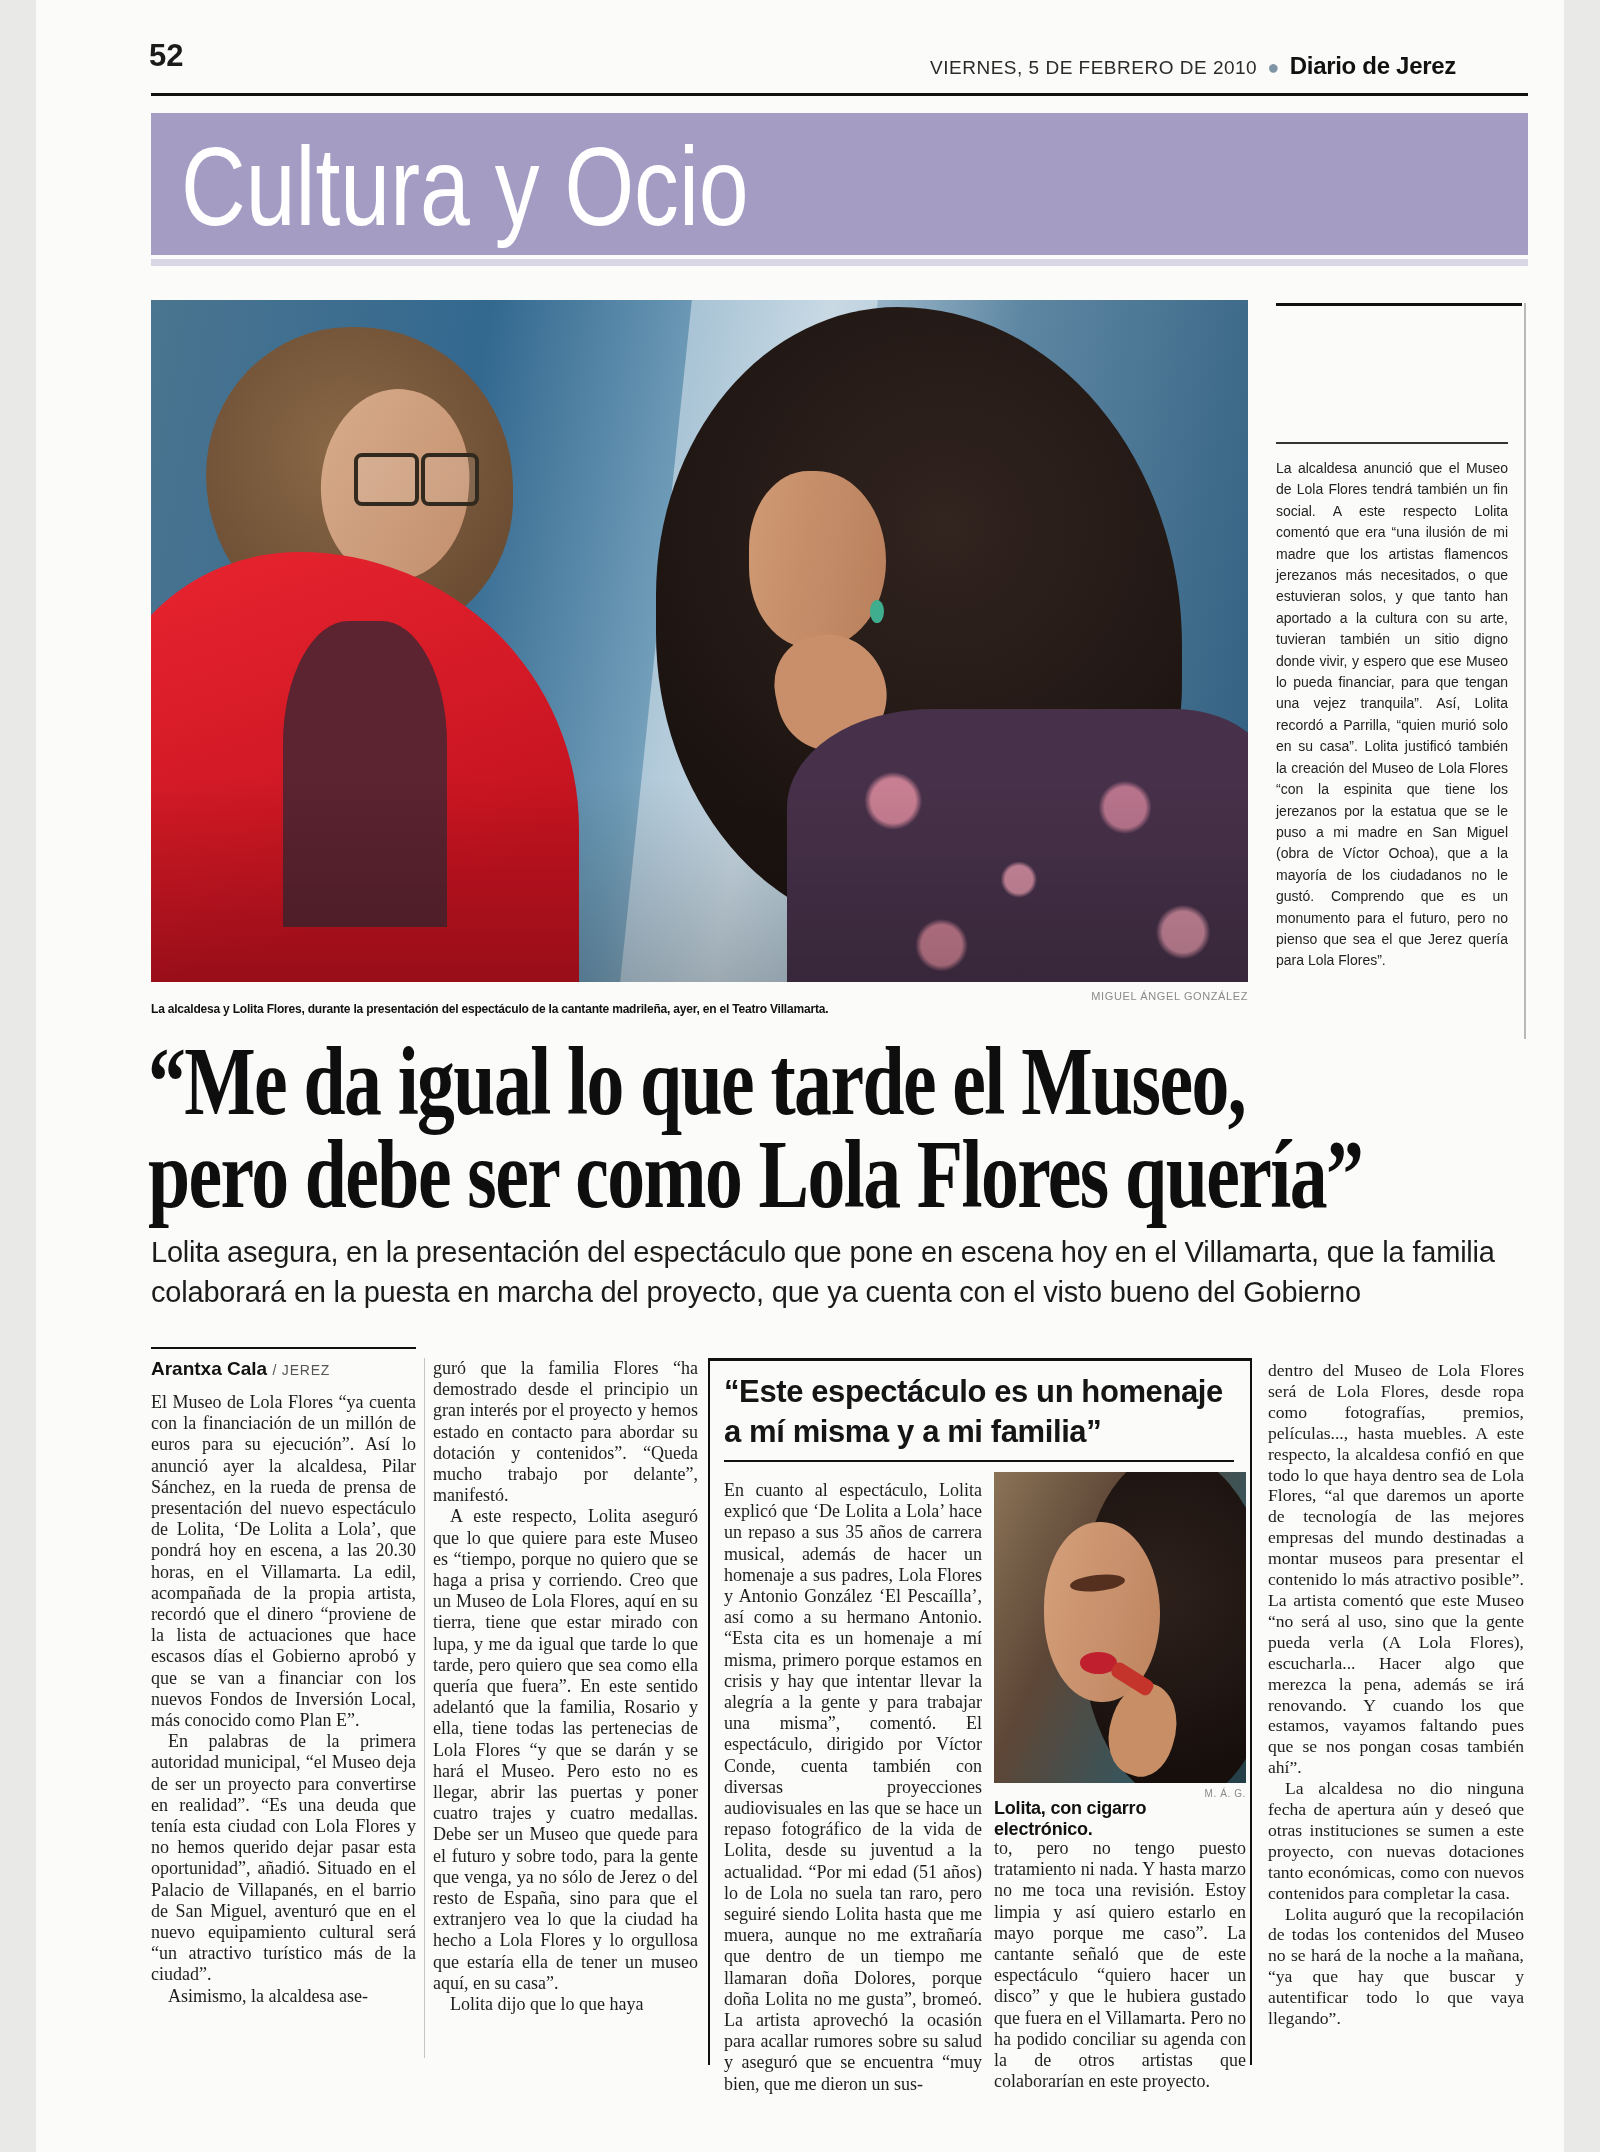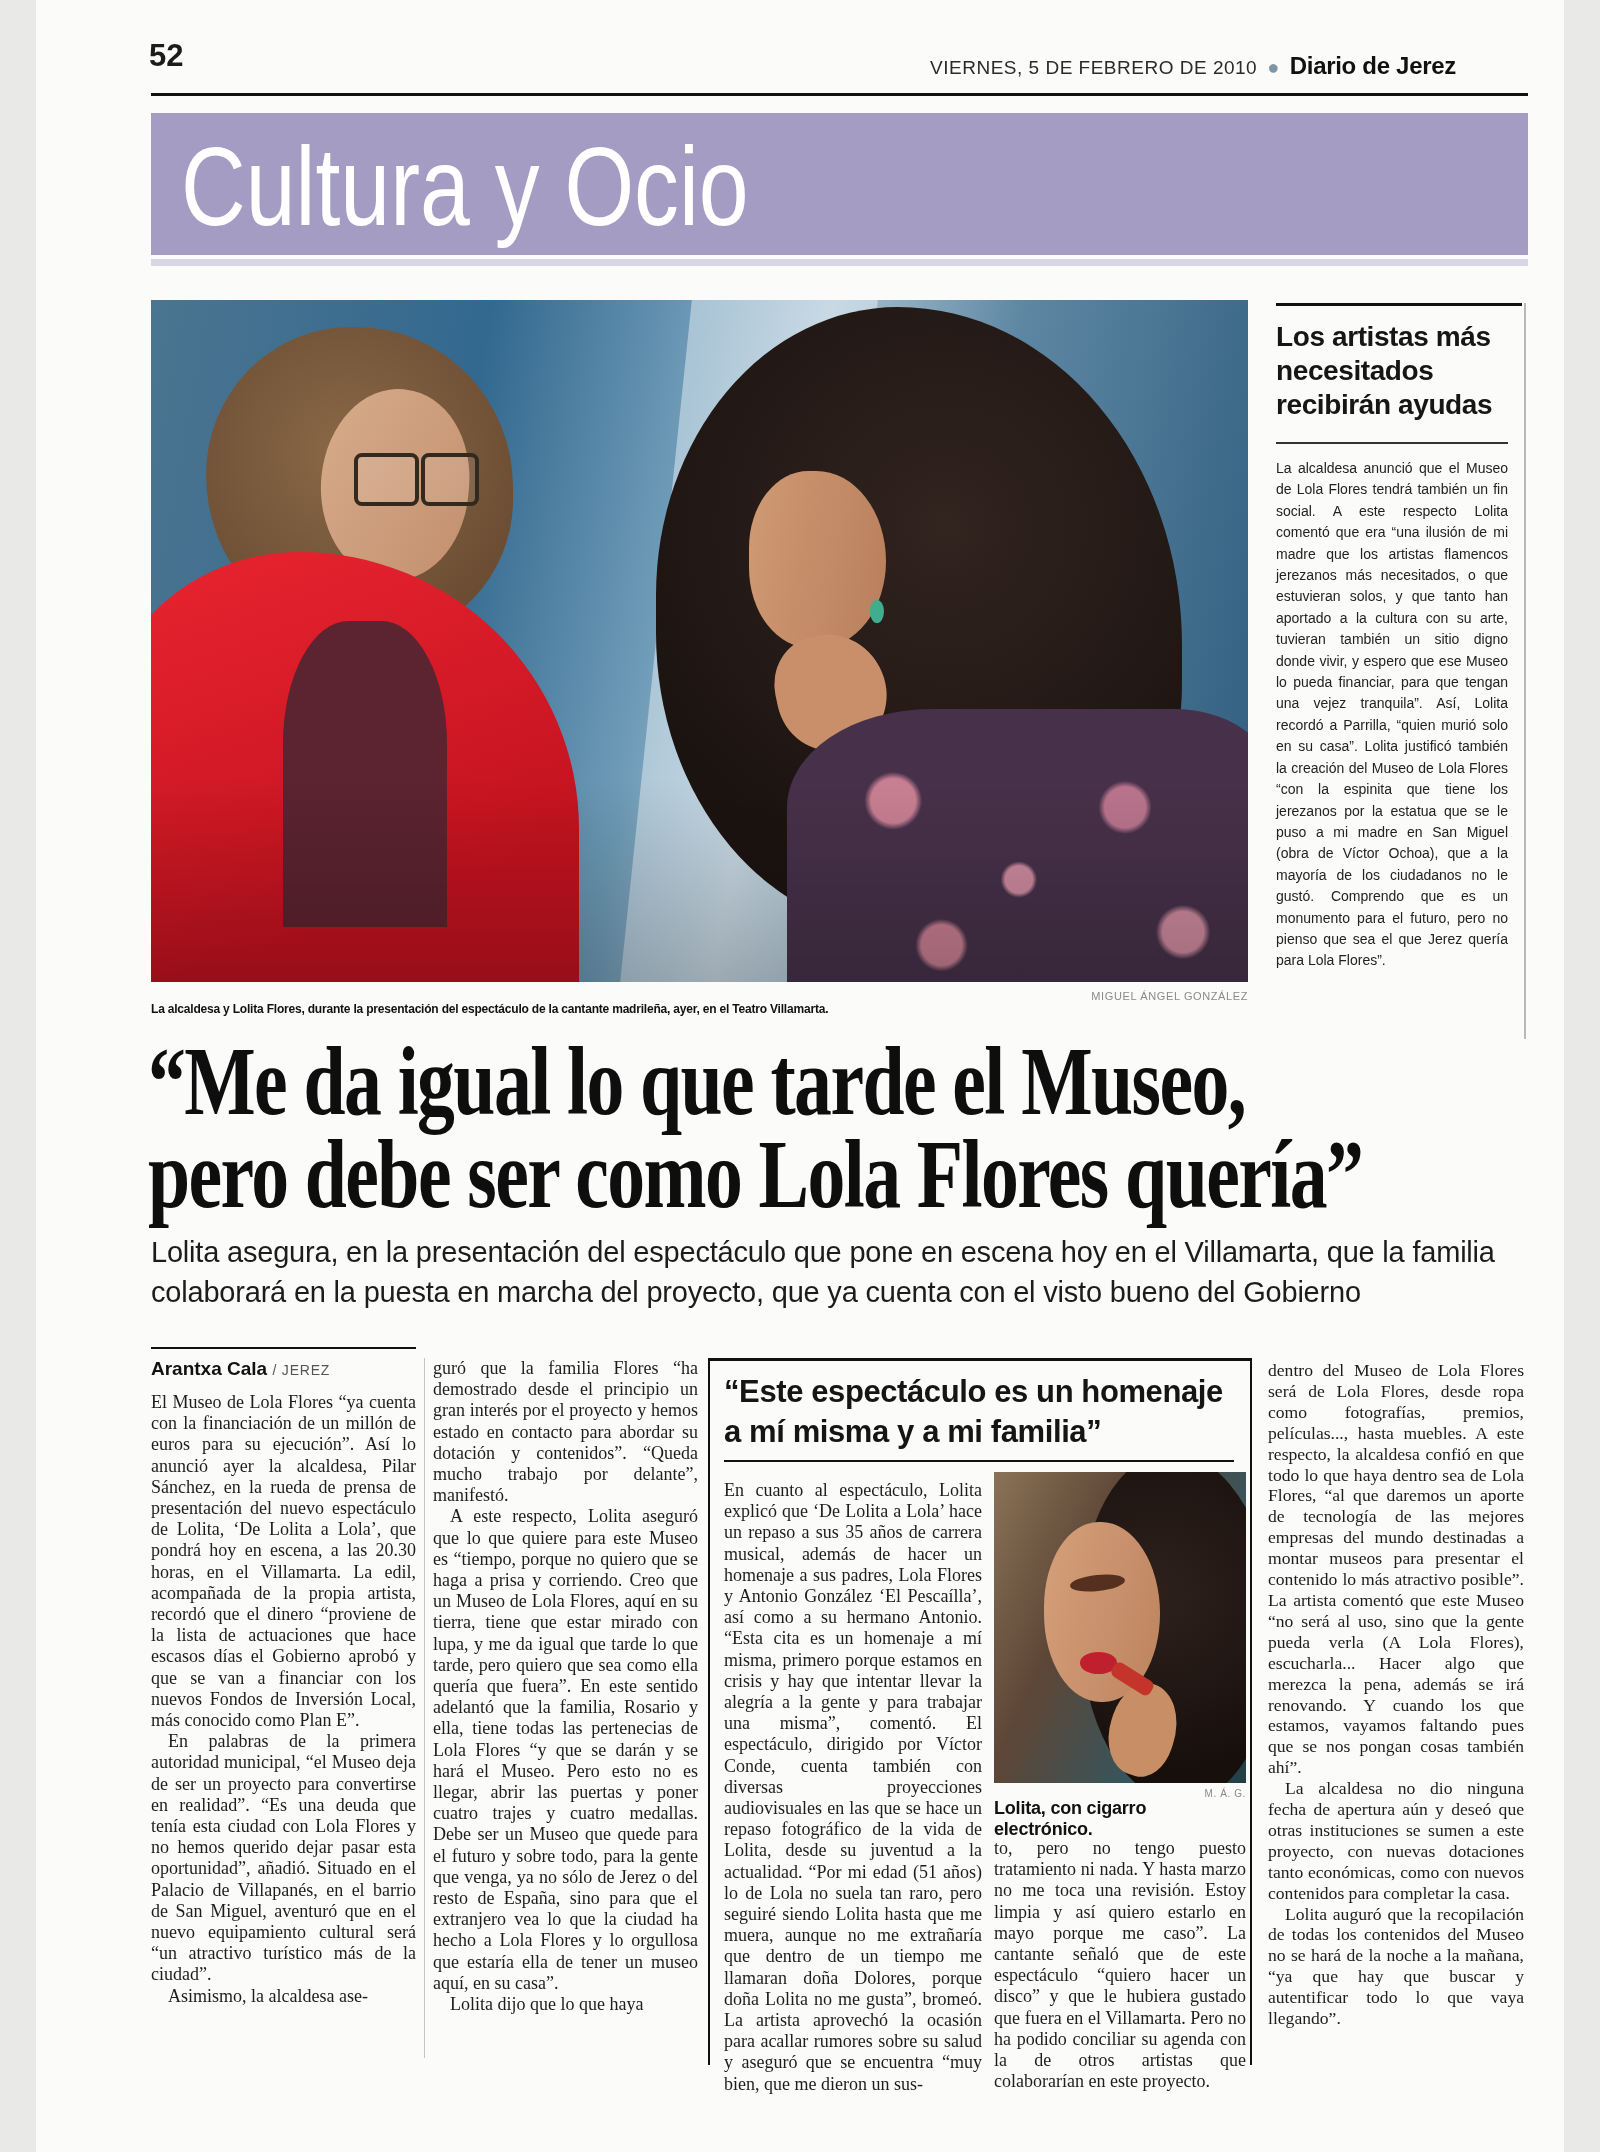--- a/index.html
+++ b/index.html
@@ -127,21 +127,20 @@
     <div class="abs mp-earring"></div>
     <div class="abs mp-hands"></div>
     <div class="abs mp-right-body"></div>
     <div class="abs mp-shadow"></div>
   </div>
   <div class="abs photo-credit">MIGUEL ÁNGEL GONZÁLEZ</div>
   <div class="abs photo-caption">La alcaldesa y Lolita Flores, durante la presentación del espectáculo de la cantante madrileña, ayer, en el Teatro Villamarta.</div>
 
   <div class="abs sidebar-topline"></div>
   <div class="abs sidebar-rightline"></div>
-  <div class="abs sidebar-title">Los artistas más necesitados recibirán ayudas</div>
   <div class="abs sidebar-rule"></div>
   <div class="abs sidebar-body">La alcaldesa anunció que el Museo de Lola Flores tendrá también un fin social. A este respecto Lolita comentó que era “una ilusión de mi madre que los artistas flamencos jerezanos más necesitados, o que estuvieran solos, y que tanto han aportado a la cultura con su arte, tuvieran también un sitio digno donde vivir, y espero que ese Museo lo pueda financiar, para que tengan una vejez tranquila”. Así, Lolita recordó a Parrilla, “quien murió solo en su casa”. Lolita justificó también la creación del Museo de Lola Flores “con la espinita que tiene los jerezanos por la estatua que se le puso a mi madre en San Miguel (obra de Víctor Ochoa), que a la mayoría de los ciudadanos no le gustó. Comprendo que es un monumento para el futuro, pero no pienso que sea el que Jerez quería para Lola Flores”.</div>
 
   <div class="abs reg-marks">
       <div class="reg-mark" style="background: rgb(18, 18, 18);"></div>
       <div class="reg-mark" style="background: rgb(79, 79, 79);"></div>
       <div class="reg-mark" style="background: rgb(158, 158, 158);"></div>
       <div class="reg-mark" style="background: rgb(232, 232, 232);"></div>
       <div class="reg-mark" style="background: rgb(0, 179, 227);"></div>
       <div class="reg-mark" style="background: rgb(229, 0, 125);"></div>

